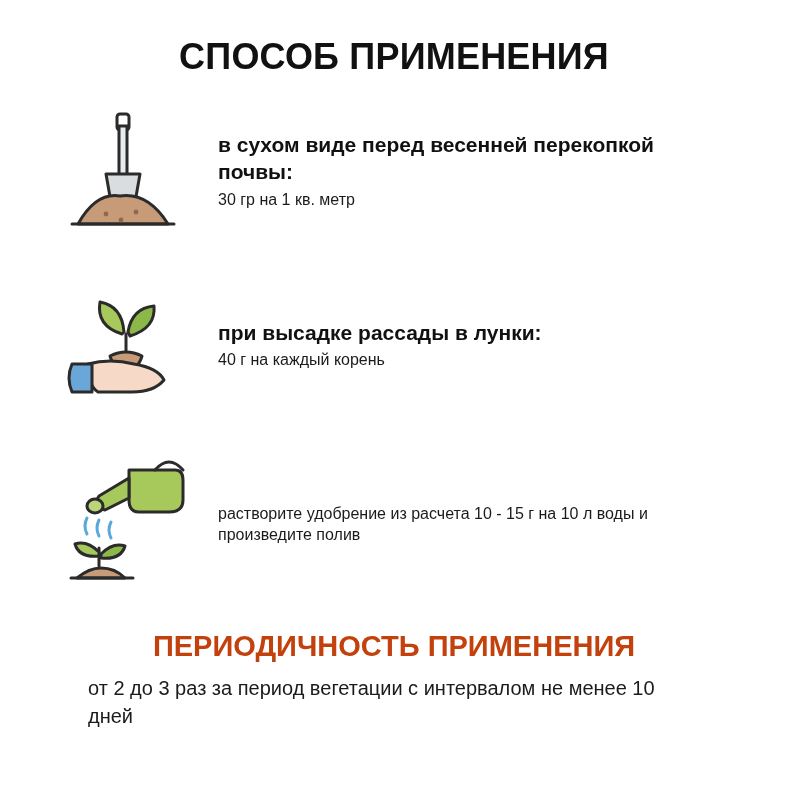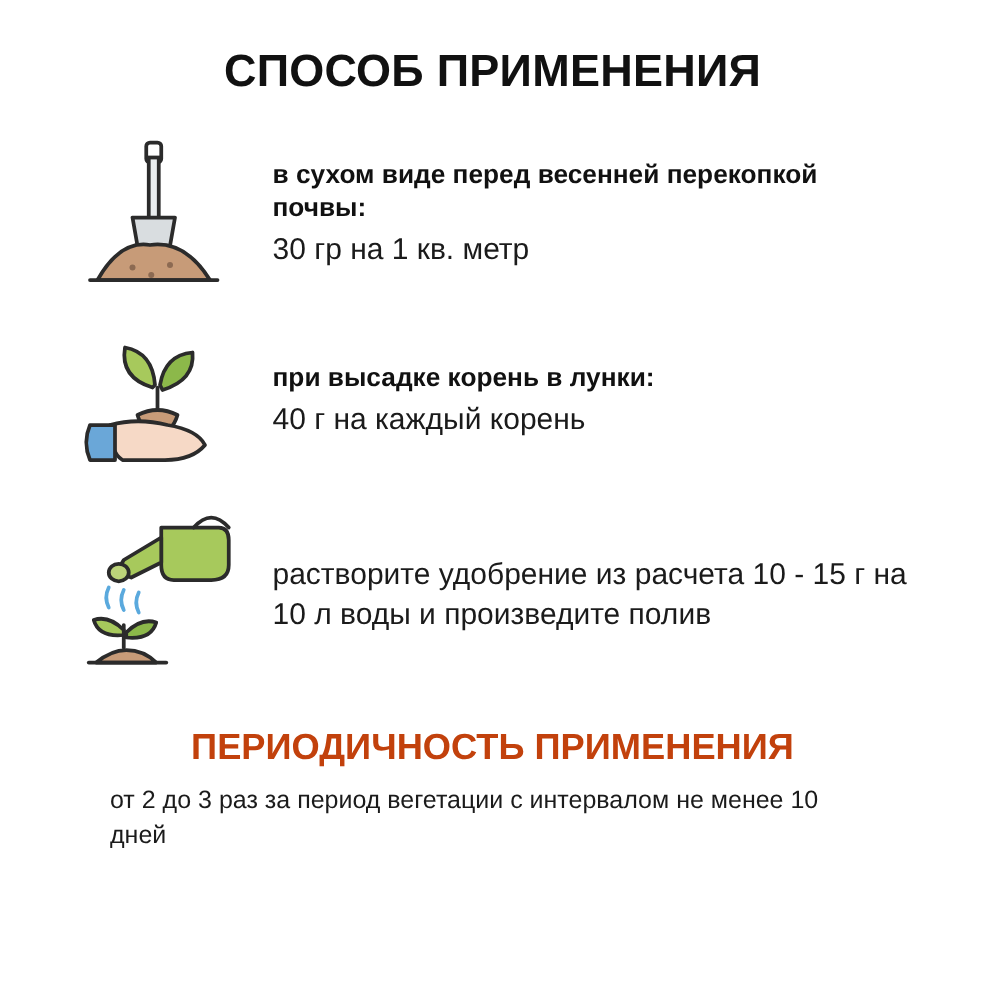--- a/index.html
+++ b/index.html
@@ -27,20 +27,21 @@
     text-align: center;
     font-size: 36px;
     font-weight: bold;
     letter-spacing: 0.2px;
     margin: 8px 0 18px 0;
     color: #111111;
   }
   .steps {
     display: flex;
     flex-direction: column;
+    gap: 24px;
   }
   .step {
     display: flex;
     align-items: center;
     min-height: 150px;
   }
   .step-icon {
     width: 190px;
     min-width: 190px;
     display: flex;
@@ -52,21 +53,21 @@
     padding-right: 30px;
   }
   .step-head {
     font-size: 21px;
     font-weight: bold;
     line-height: 1.28;
     margin-bottom: 3px;
     color: #111111;
   }
   .step-body {
-    font-size: 24px;
+    font-size: 16px;
     line-height: 1.32;
     color: #1b1b1b;
   }
   .section-title {
     text-align: center;
     font-size: 29px;
     font-weight: bold;
     margin: 26px 0 12px 0;
     color: #c2410c;
   }
@@ -119,21 +120,21 @@
           <path d="M78 64 L78 84" stroke="#2b2b2b" stroke-width="3" stroke-linecap="round"></path>
 
           <path d="M62 86 Q78 78 94 86 Q90 100 78 100 Q66 100 62 86 Z" fill="#c79b78" stroke="#2b2b2b" stroke-width="3" stroke-linejoin="round"></path>
 
           <path d="M40 94 Q62 88 86 94 Q110 98 116 110 Q106 122 84 122 L50 122 Q40 116 40 94 Z" fill="#f6d9c6" stroke="#2b2b2b" stroke-width="3" stroke-linejoin="round"></path>
 
           <path d="M24 94 L44 94 L44 122 L24 122 Q18 108 24 94 Z" fill="#6aa7d8" stroke="#2b2b2b" stroke-width="3" stroke-linejoin="round"></path>
         </svg>
       </div>
       <div class="step-text">
-        <div class="step-head">при высадке корень в лунки:</div>
+        <div class="step-head">при высадке рассады в лунки:</div>
         <div class="step-body">40 г на каждый корень</div>
       </div>
     </div>
 
     <div class="step">
       <div class="step-icon">
         <svg width="160" height="160" viewBox="0 0 160 160">
 
           <path d="M86 26 L132 26 Q140 26 140 36 L140 56 Q140 68 126 68 L96 68 Q86 68 86 56 Z" fill="#a7c95c" stroke="#2b2b2b" stroke-width="3" stroke-linejoin="round"></path>
 

